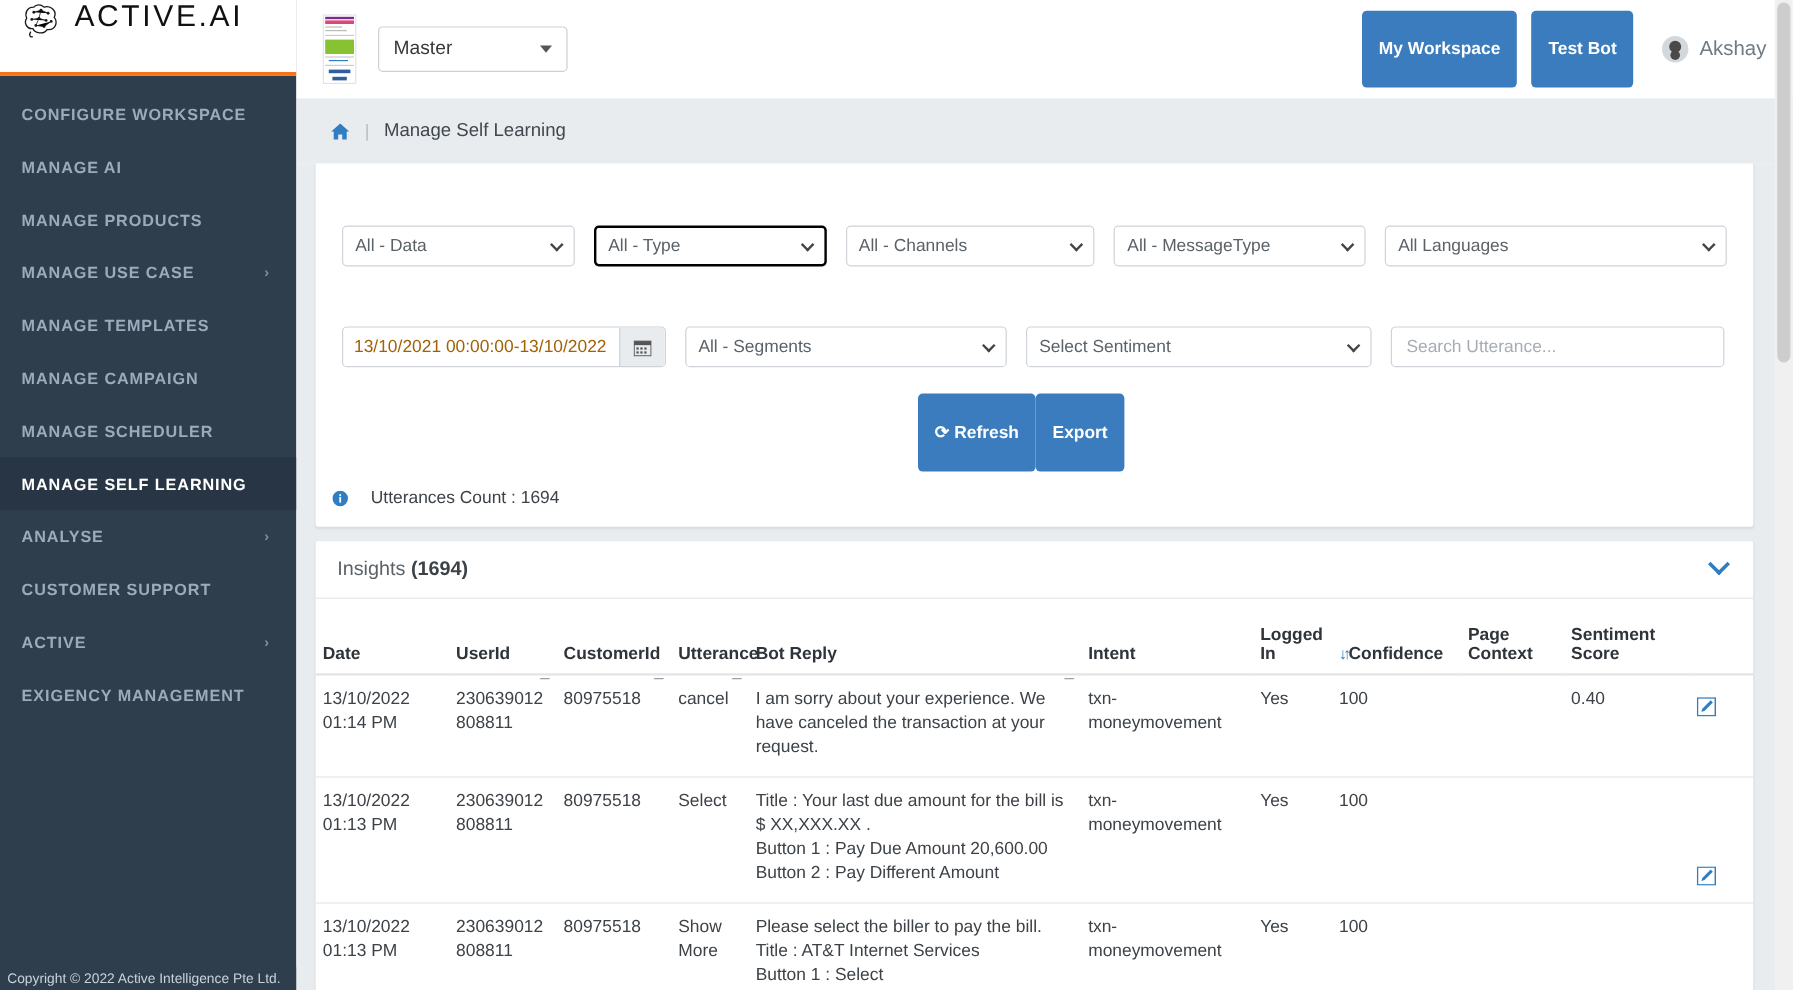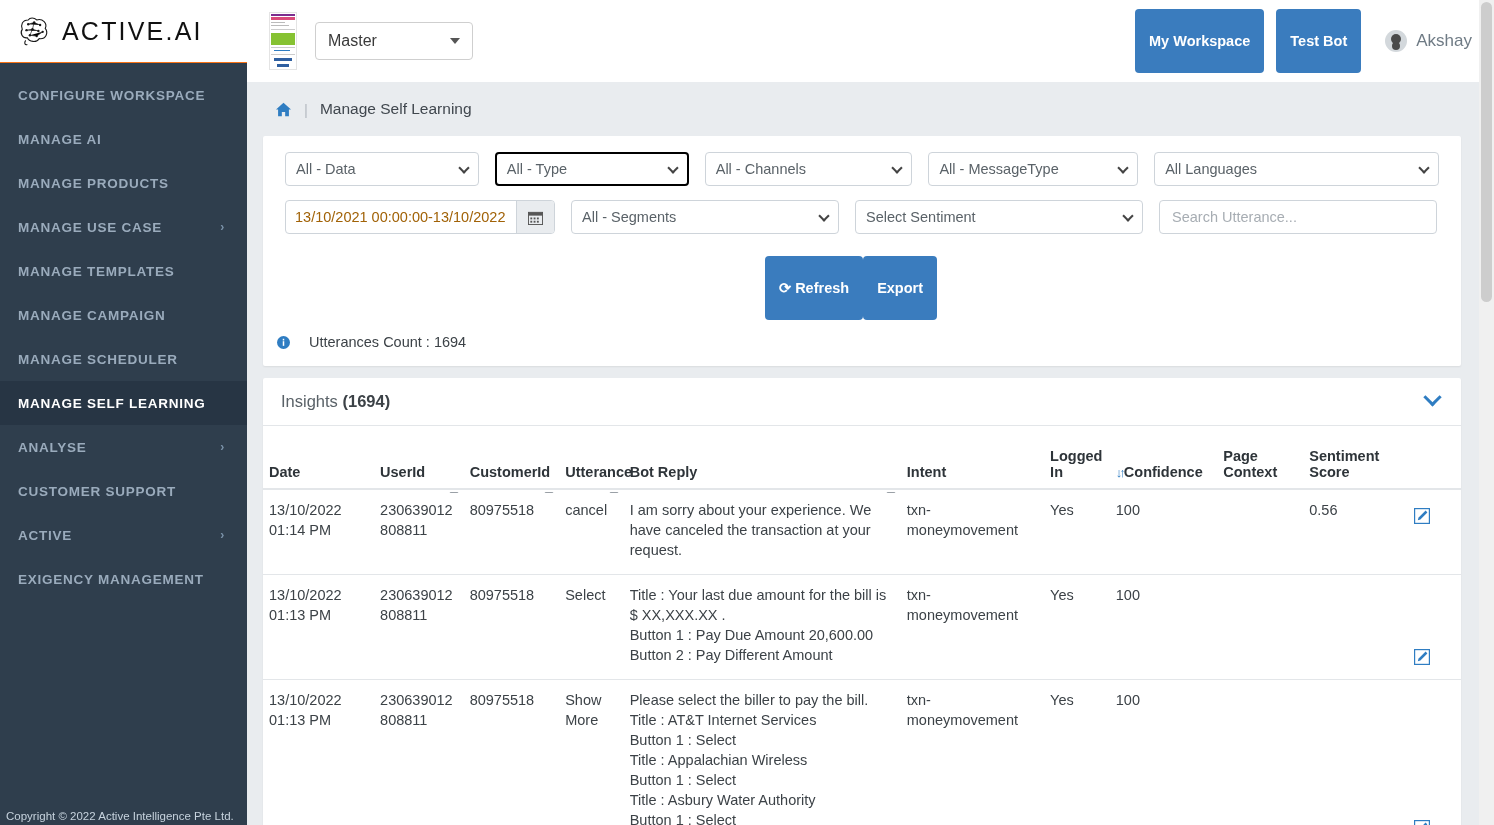--- a/index.html
+++ b/index.html
@@ -13,23 +13,23 @@
   .app { position: relative; width: 1494px; height: 825px; }
 
   
   .sidebar {
     position: absolute; left: 0; top: 0;
     width: 247px; height: 825px;
     background: #2f3e4d;
   }
   .brandbar {
     height: 63px; background: #ffffff;
-    display: flex; align-items: center;
+    display: flex; align-items: flex-start;
     padding-left: 18px;
-    border-bottom: 1px solid #f97316;
+    border-bottom: 3px solid #f97316;
   }
   .brand-logo { width: 34px; height: 34px; flex: 0 0 34px; }
   .brand-text {
     font-size: 25px; letter-spacing: 2.2px;
     color: #111; margin-left: 10px;
     font-weight: 400;
   }
   .nav { padding-top: 10px; }
   .nav-item {
     height: 44px; display: flex; align-items: center;
@@ -120,21 +120,21 @@
     overflow: hidden;
   }
   .card {
     background: #ffffff; width: 1198px;
     border-radius: 2px; box-shadow: 0 1px 2px rgba(0,0,0,.07);
   }
 
   
   .filters { padding: 16px 14px 0 14px; }
   .frow { display: flex; gap: 0; }
-  .fcell { padding: 0 8px 14px 8px; }
+  .fcell { padding: 0 8px 14px 8px; margin-top: 36px; }
   .sel {
     height: 34px; border: 1px solid #ced4da; border-radius: 4px;
     background: #fff; display: flex; align-items: center;
     padding: 0 10px; position: relative;
     font-size: 14.5px; color: #5a6268; cursor: pointer;
   }
   .sel.focused { border: 2px solid #000; }
   .chev {
     position: absolute; right: 10px; top: 50%;
     width: 8px; height: 8px; margin-top: -5px;
@@ -489,21 +489,21 @@
           <tr>
             <td>13/10/2022 01:14 PM</td>
             <td>230639012808811</td>
             <td>80975518</td>
             <td>cancel</td>
             <td style="white-space: pre-line;">I am sorry about your experience. We have canceled the transaction at your request.</td>
             <td>txn-moneymovement</td>
             <td>Yes</td>
             <td>100</td>
             <td></td>
-            <td>0.56</td>
+            <td>0.40</td>
             <td class="td-edit">
               <svg class="edit-ico" viewBox="0 0 16 16">
                 <rect x="0.6" y="0.6" width="14.8" height="14.8" fill="none" stroke="#2f7dc2" stroke-width="1.2"></rect>
                 <path d="M11.6 2.6 L13.4 4.4 L6.4 11.4 L3.8 12.2 L4.6 9.6 Z" fill="#2f7dc2"></path>
               </svg>
             </td>
           </tr>
           <tr>
             <td>13/10/2022 01:13 PM</td>
             <td>230639012808811</td>

